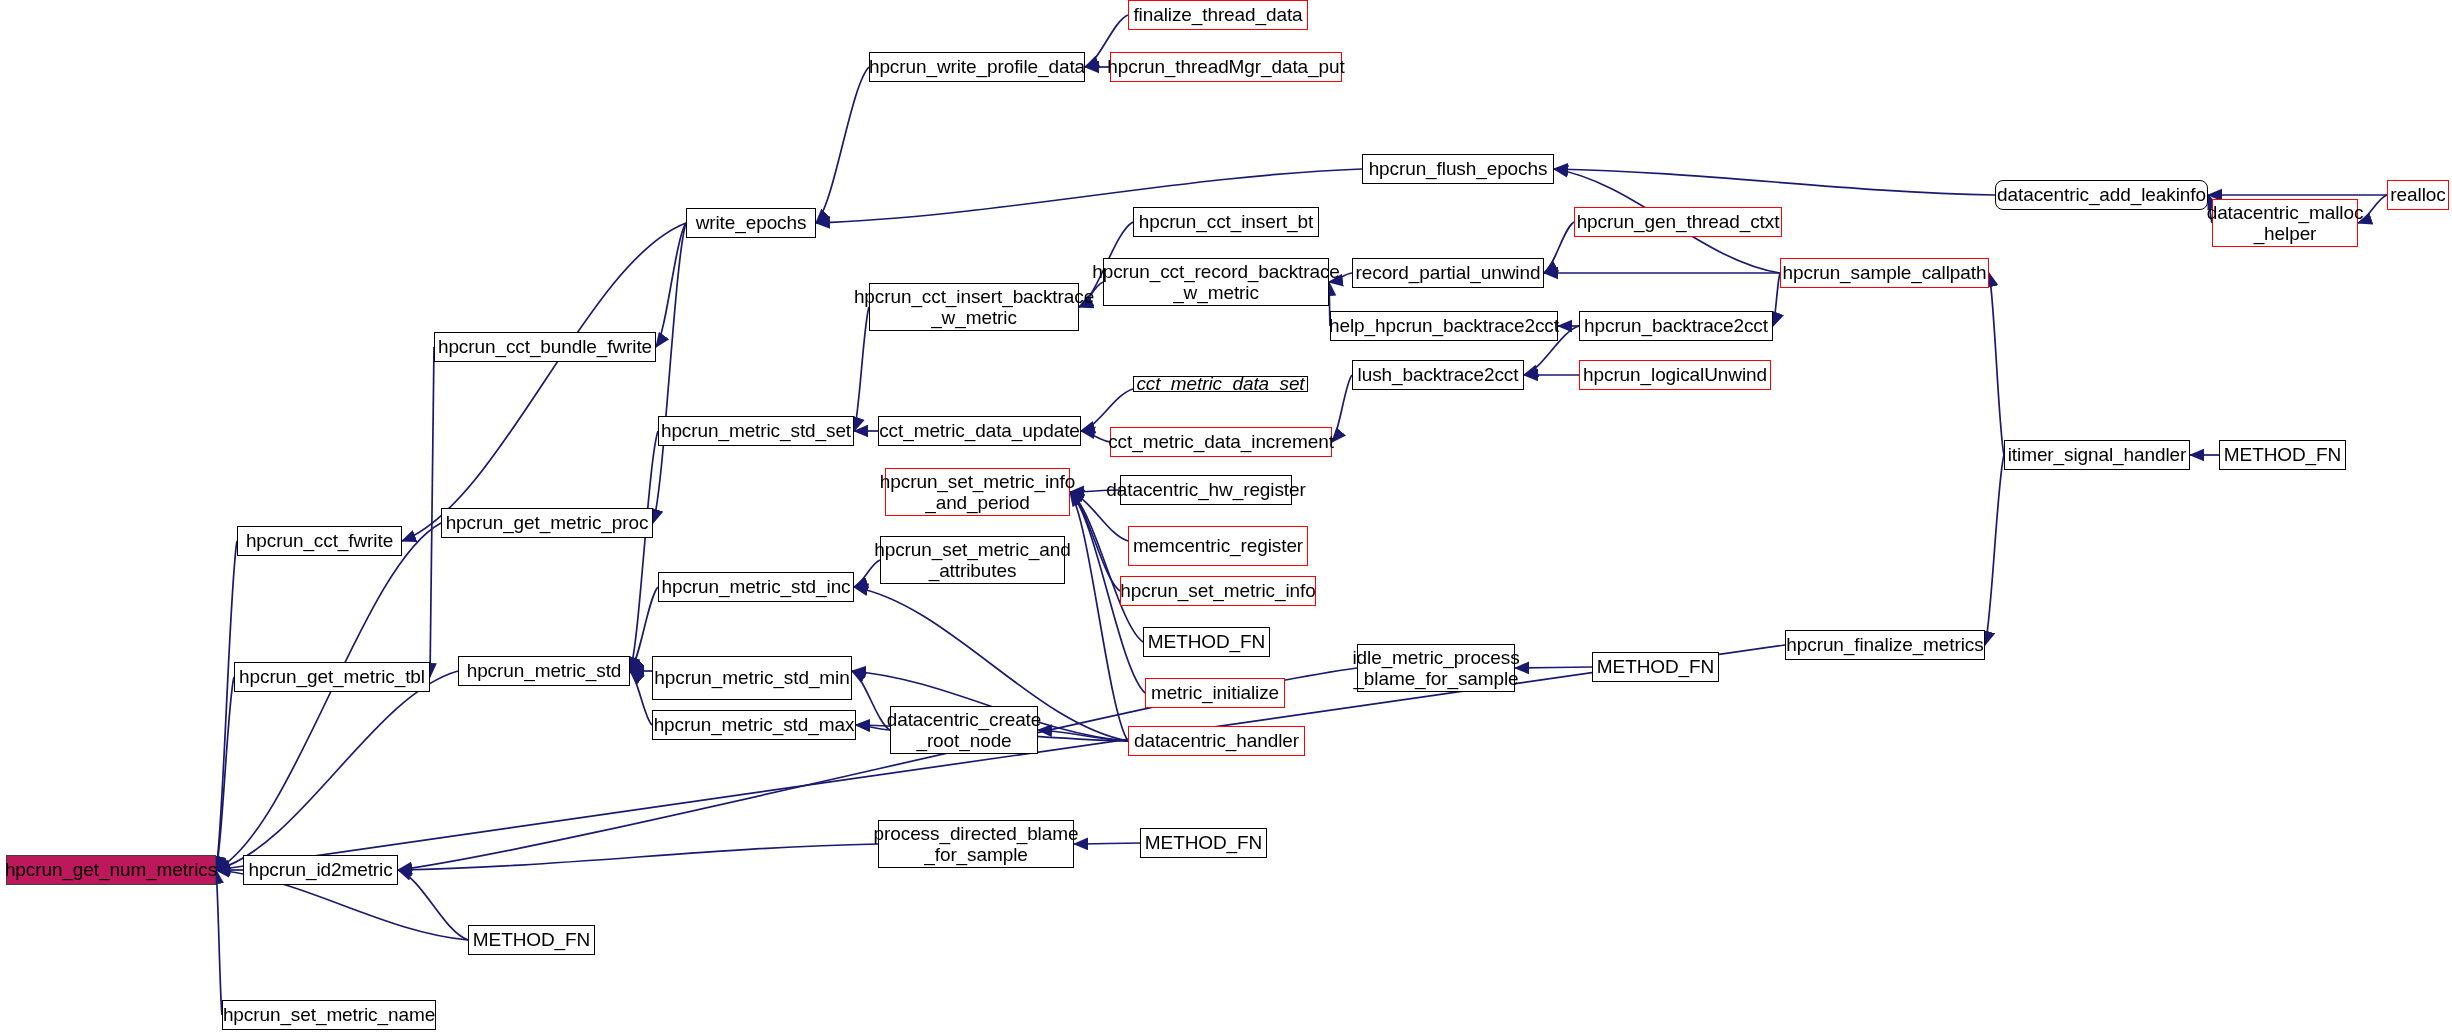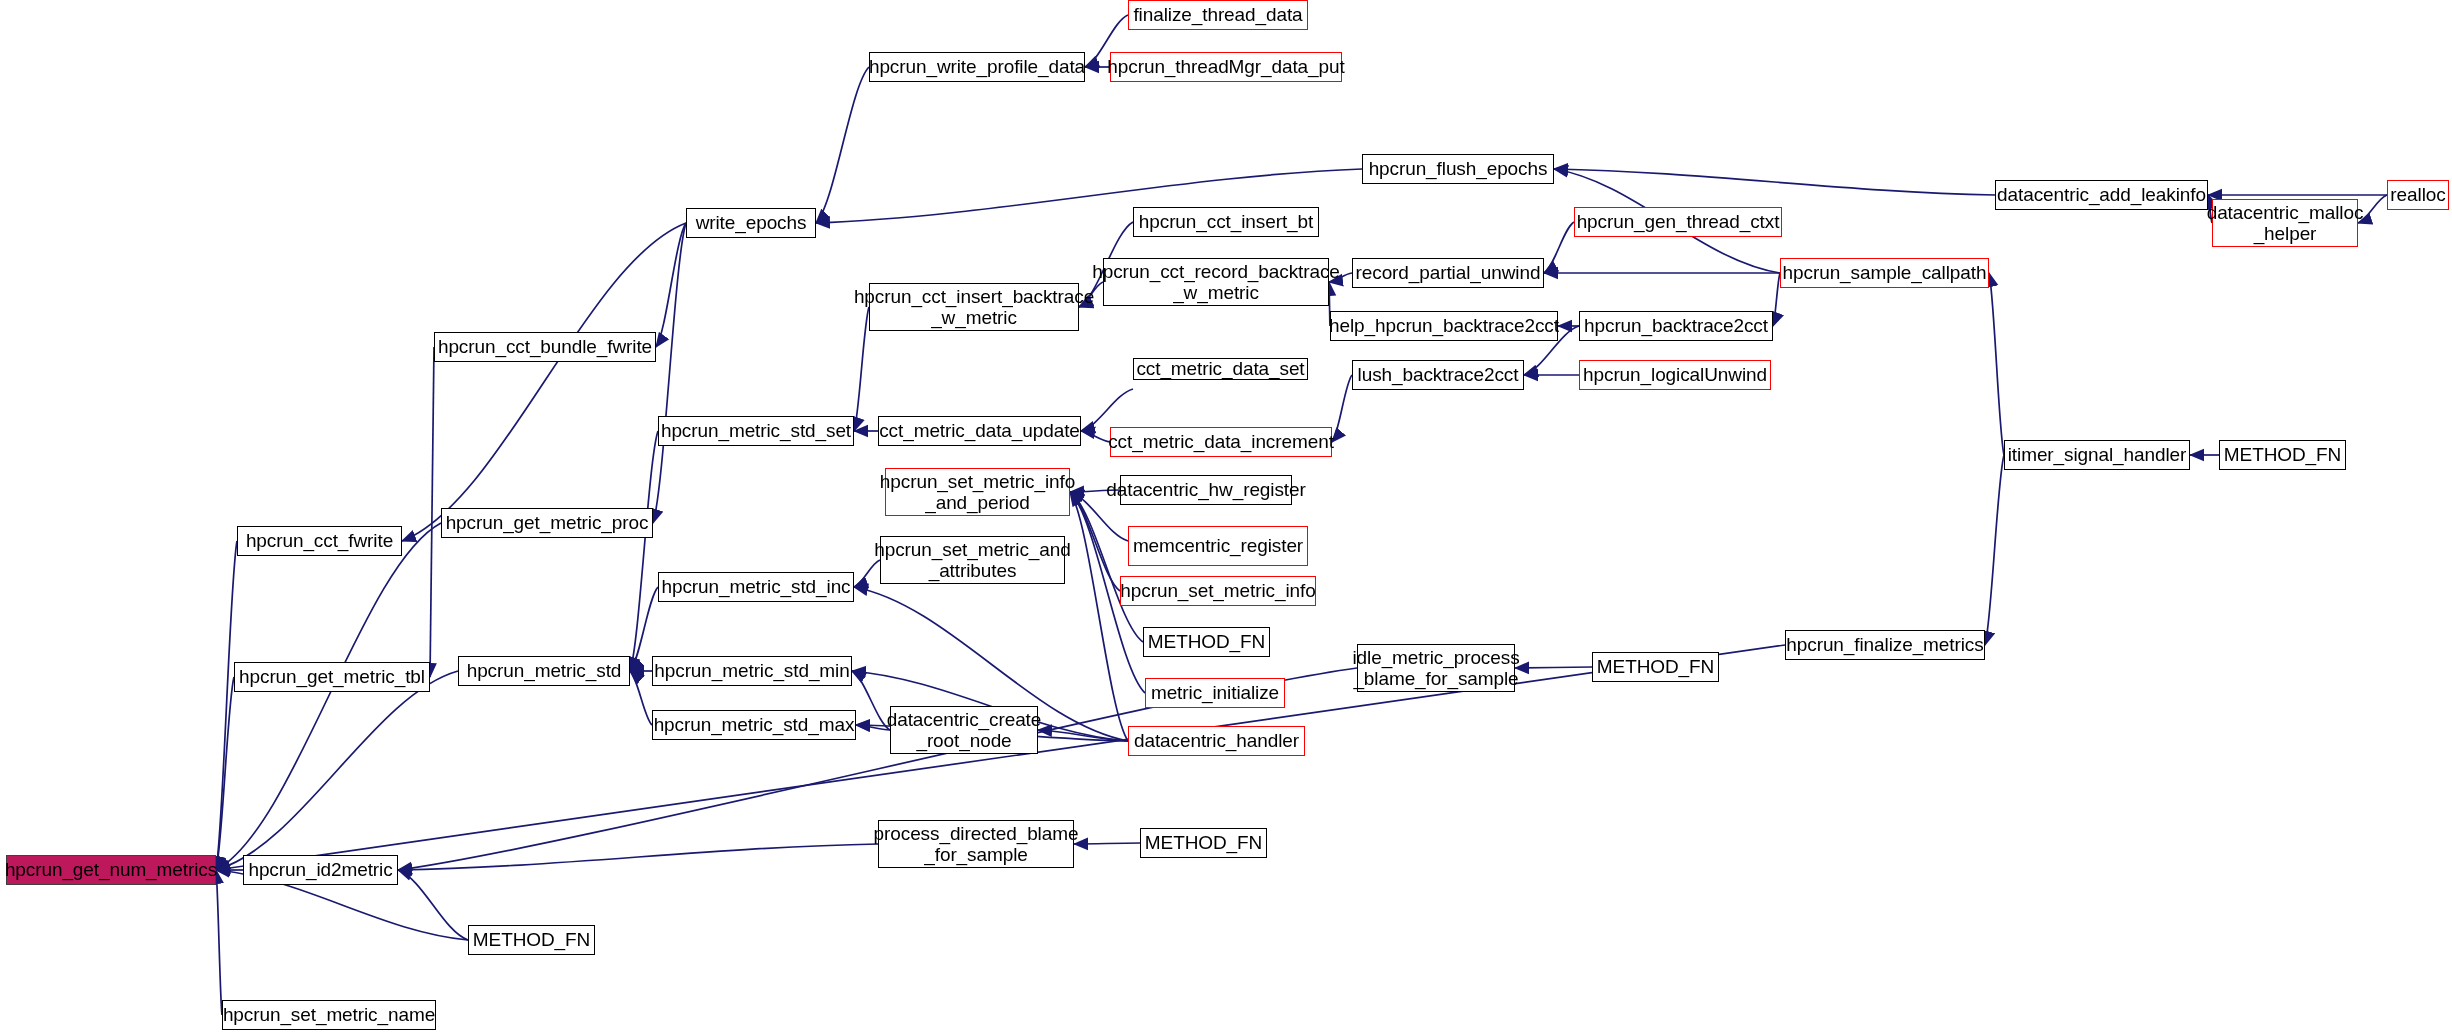--- a/index.html
+++ b/index.html
@@ -127,60 +127,60 @@
       <div class="node" style="left: 468px; top: 925px; width: 127px; height: 30px;">METHOD_FN</div>
       <div class="node" style="left: 222px; top: 1000px; width: 214px; height: 30px;">hpcrun_set_metric_name</div>
       <div class="node" style="left: 237px; top: 526px; width: 165px; height: 30px;">hpcrun_cct_fwrite</div>
       <div class="node" style="left: 234px; top: 662px; width: 196px; height: 30px;">hpcrun_get_metric_tbl</div>
       <div class="node" style="left: 434px; top: 332px; width: 222px; height: 30px;">hpcrun_cct_bundle_fwrite</div>
       <div class="node" style="left: 441px; top: 508px; width: 212px; height: 30px;">hpcrun_get_metric_proc</div>
       <div class="node" style="left: 458px; top: 656px; width: 172px; height: 30px;">hpcrun_metric_std</div>
       <div class="node" style="left: 686px; top: 208px; width: 130px; height: 30px;">write_epochs</div>
       <div class="node" style="left: 658px; top: 416px; width: 196px; height: 30px;">hpcrun_metric_std_set</div>
       <div class="node" style="left: 658px; top: 572px; width: 196px; height: 30px;">hpcrun_metric_std_inc</div>
-      <div class="node" style="left: 652px; top: 656px; width: 200px; height: 30px;">hpcrun_metric_std_min</div>
+      <div class="node" style="left: 652px; top: 656px; width: 200px; height: 44px;">hpcrun_metric_std_min</div>
       <div class="node" style="left: 652px; top: 710px; width: 204px; height: 30px;">hpcrun_metric_std_max</div>
       <div class="node" style="left: 869px; top: 52px; width: 216px; height: 30px;">hpcrun_write_profile_data</div>
       <div class="node red" style="left: 1128px; top: 0px; width: 180px; height: 30px;">finalize_thread_data</div>
       <div class="node red" style="left: 1110px; top: 52px; width: 232px; height: 30px;">hpcrun_threadMgr_data_put</div>
       <div class="node" style="left: 869px; top: 283px; width: 210px; height: 48px;">hpcrun_cct_insert_backtrace
 _w_metric</div>
       <div class="node" style="left: 878px; top: 416px; width: 203px; height: 30px;">cct_metric_data_update</div>
       <div class="node red" style="left: 885px; top: 468px; width: 185px; height: 48px;">hpcrun_set_metric_info
 _and_period</div>
       <div class="node" style="left: 880px; top: 536px; width: 185px; height: 48px;">hpcrun_set_metric_and
 _attributes</div>
       <div class="node" style="left: 890px; top: 706px; width: 148px; height: 48px;">datacentric_create
 _root_node</div>
       <div class="node" style="left: 878px; top: 820px; width: 196px; height: 48px;">process_directed_blame
 _for_sample</div>
       <div class="node" style="left: 1140px; top: 828px; width: 127px; height: 30px;">METHOD_FN</div>
       <div class="node" style="left: 1133px; top: 207px; width: 186px; height: 30px;">hpcrun_cct_insert_bt</div>
       <div class="node" style="left: 1103px; top: 258px; width: 226px; height: 48px;">hpcrun_cct_record_backtrace
 _w_metric</div>
-      <div class="node" style="left: 1133px; top: 358px; width: 175px; height: 22px;">cct_metric_data_set</div>
+      <div class="node" style="left: 1133px; top: 376px; width: 175px; height: 16px; font-style: italic;">cct_metric_data_set</div>
       <div class="node red" style="left: 1110px; top: 427px; width: 222px; height: 30px;">cct_metric_data_increment</div>
       <div class="node" style="left: 1120px; top: 475px; width: 172px; height: 30px;">datacentric_hw_register</div>
       <div class="node red" style="left: 1128px; top: 526px; width: 180px; height: 40px;">memcentric_register</div>
       <div class="node red" style="left: 1120px; top: 576px; width: 196px; height: 30px;">hpcrun_set_metric_info</div>
       <div class="node" style="left: 1143px; top: 627px; width: 127px; height: 30px;">METHOD_FN</div>
       <div class="node red" style="left: 1145px; top: 678px; width: 140px; height: 30px;">metric_initialize</div>
       <div class="node red" style="left: 1128px; top: 726px; width: 177px; height: 30px;">datacentric_handler</div>
       <div class="node" style="left: 1362px; top: 154px; width: 192px; height: 30px;">hpcrun_flush_epochs</div>
       <div class="node" style="left: 1352px; top: 258px; width: 192px; height: 30px;">record_partial_unwind</div>
       <div class="node" style="left: 1330px; top: 311px; width: 228px; height: 30px;">help_hpcrun_backtrace2cct</div>
       <div class="node" style="left: 1352px; top: 360px; width: 172px; height: 30px;">lush_backtrace2cct</div>
       <div class="node red" style="left: 1574px; top: 207px; width: 208px; height: 30px;">hpcrun_gen_thread_ctxt</div>
       <div class="node" style="left: 1579px; top: 311px; width: 194px; height: 30px;">hpcrun_backtrace2cct</div>
       <div class="node red" style="left: 1579px; top: 360px; width: 192px; height: 30px;">hpcrun_logicalUnwind</div>
       <div class="node red" style="left: 1780px; top: 258px; width: 209px; height: 30px;">hpcrun_sample_callpath</div>
       <div class="node" style="left: 1357px; top: 644px; width: 158px; height: 48px;">idle_metric_process
 _blame_for_sample</div>
       <div class="node" style="left: 1592px; top: 652px; width: 127px; height: 30px;">METHOD_FN</div>
       <div class="node" style="left: 1785px; top: 630px; width: 200px; height: 30px;">hpcrun_finalize_metrics</div>
-      <div class="node" style="left: 1995px; top: 180px; width: 213px; height: 30px;">datacentric_add_leakinfo</div>
+      <div class="node" style="left: 1995px; top: 180px; width: 213px; height: 30px; border-radius: 8px;">datacentric_add_leakinfo</div>
       <div class="node red" style="left: 2212px; top: 199px; width: 146px; height: 48px;">datacentric_malloc
 _helper</div>
       <div class="node red" style="left: 2387px; top: 180px; width: 62px; height: 30px;">realloc</div>
       <div class="node" style="left: 2004px; top: 440px; width: 186px; height: 30px;">itimer_signal_handler</div>
       <div class="node" style="left: 2219px; top: 440px; width: 127px; height: 30px;">METHOD_FN</div>
     </div>
 </div>
 
 </body></html>

